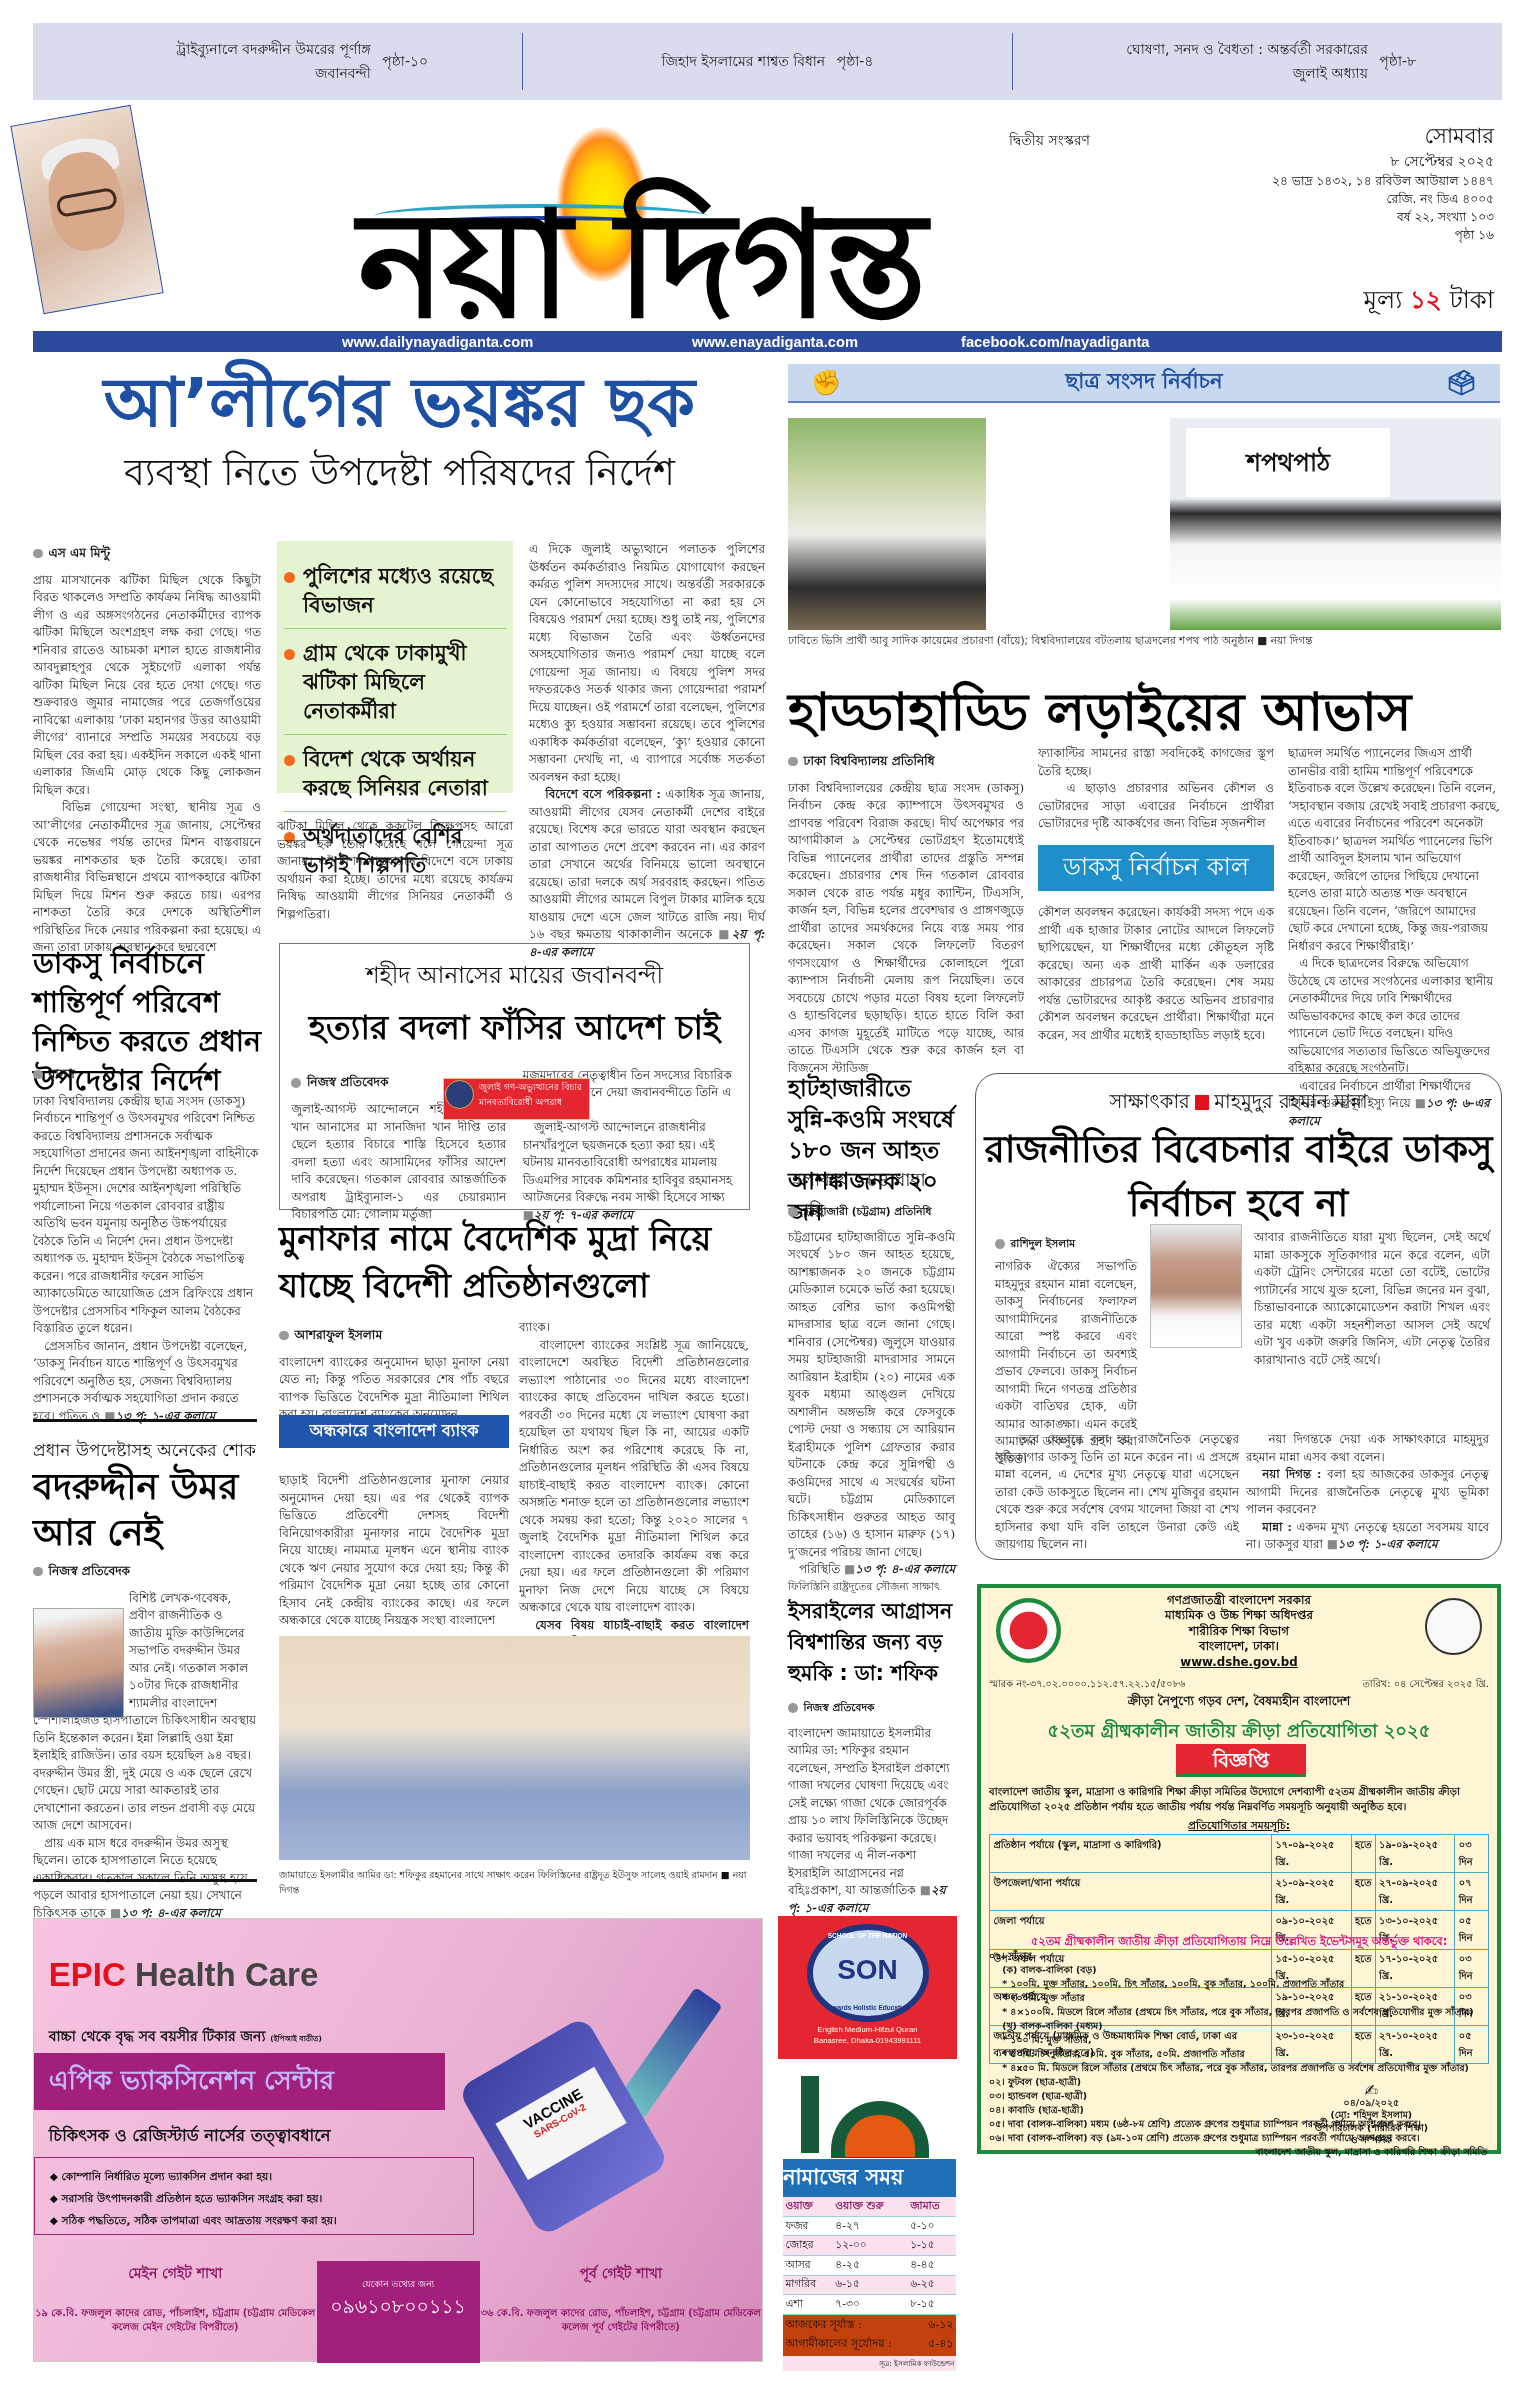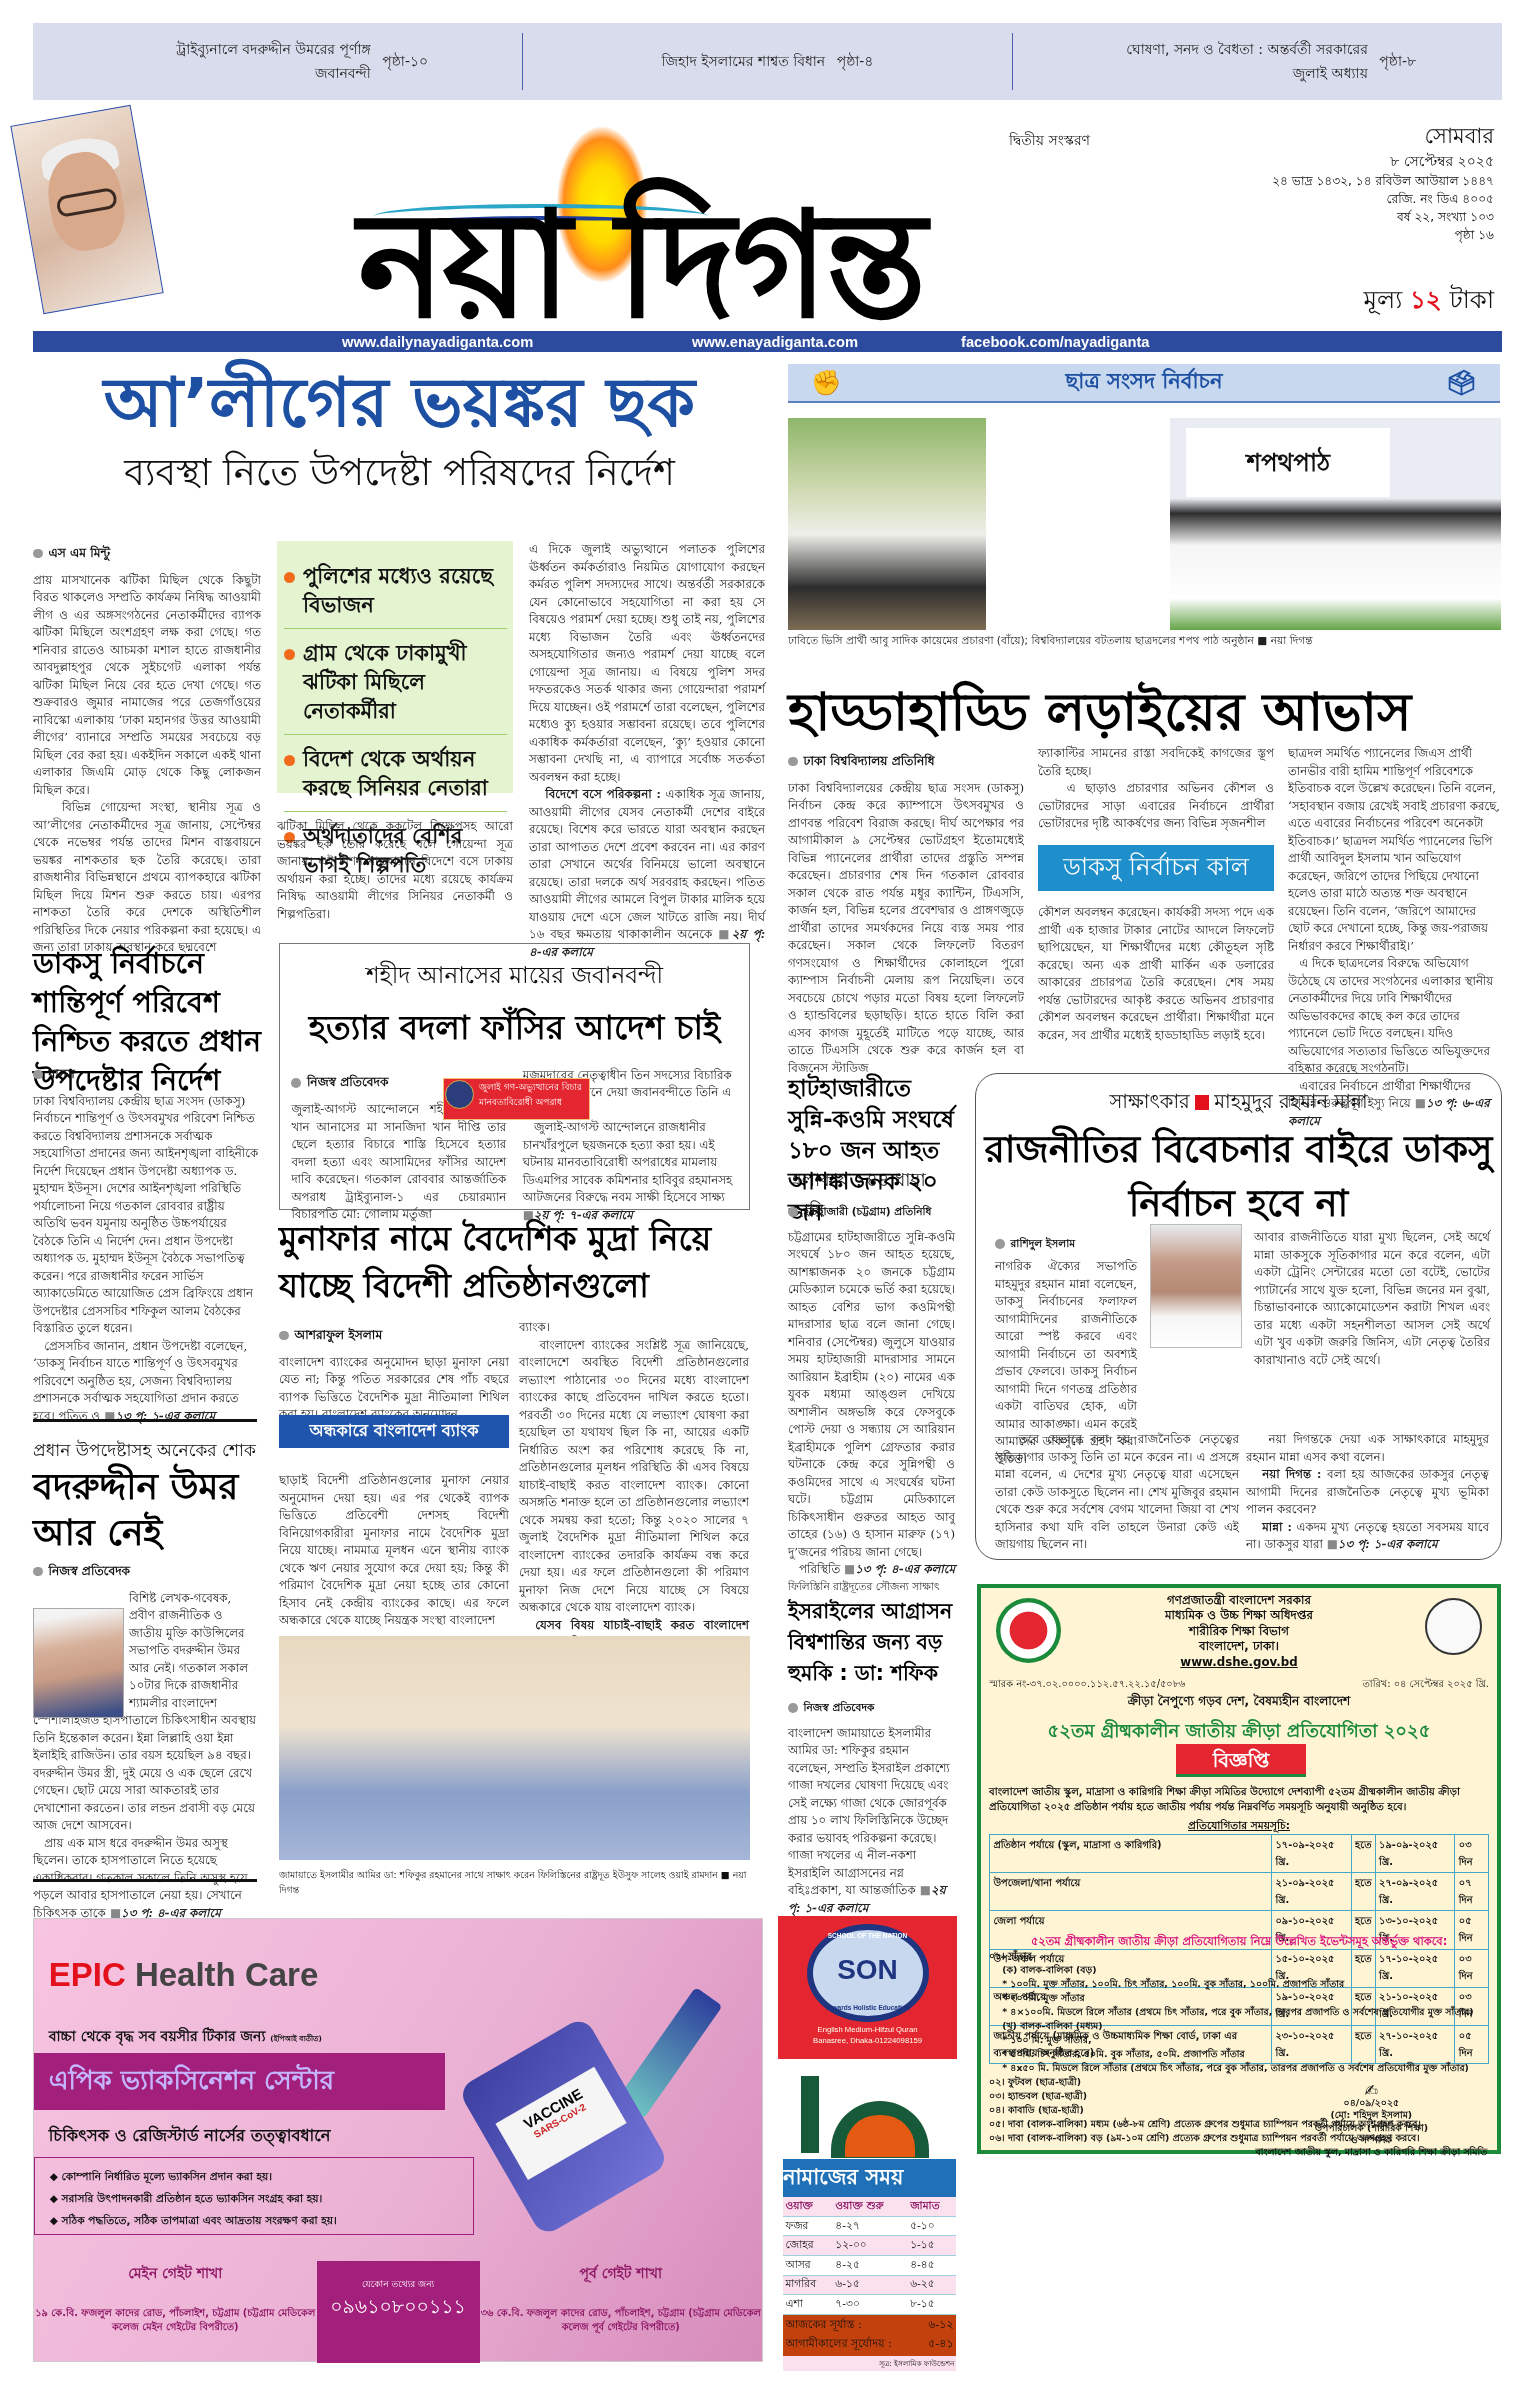--- a/index.html
+++ b/index.html
@@ -490,21 +490,21 @@
 </div>
 
 <div id="son-ad" class="abs">
   <div id="son-circle">
     <div id="son-ring">SCHOOL OF THE NATION</div>
     <div class="son">SON</div>
     <div style="position:absolute;bottom:4.9px;width:100%;font-size:6.5px;font-weight:bold;color:#1f3580;font-family:'Liberation Sans',sans-serif">Towards Holistic Education</div>
   </div>
   <div id="son-foot">
       <div>English Medium-Hifzul Quran</div>
-      <div>Banasree, Dhaka-01224098159</div>
+      <div>Banasree, Dhaka-01943991111</div>
     </div>
 </div>
 
 <div id="mosque" class="abs">
   <div class="minaret"></div>
     <div class="dome"></div>
     <div class="dome-in"></div>
 </div>
 <div id="prayer" class="abs">
   <div id="prayer-title">নামাজের সময়</div>

